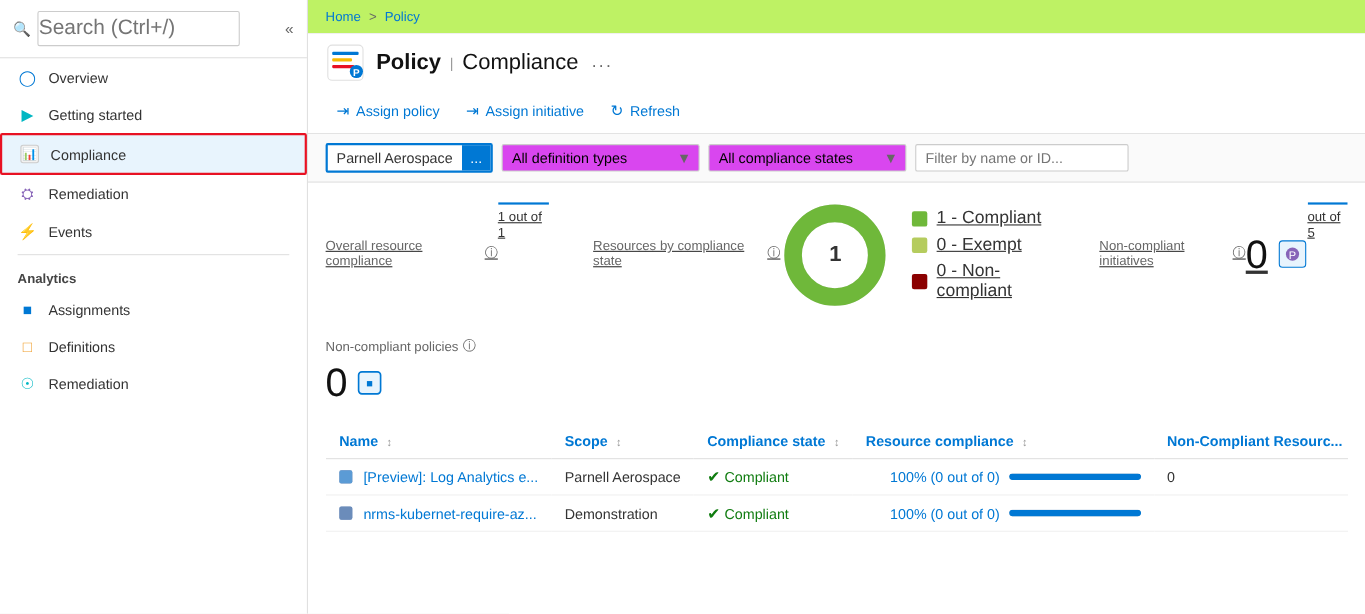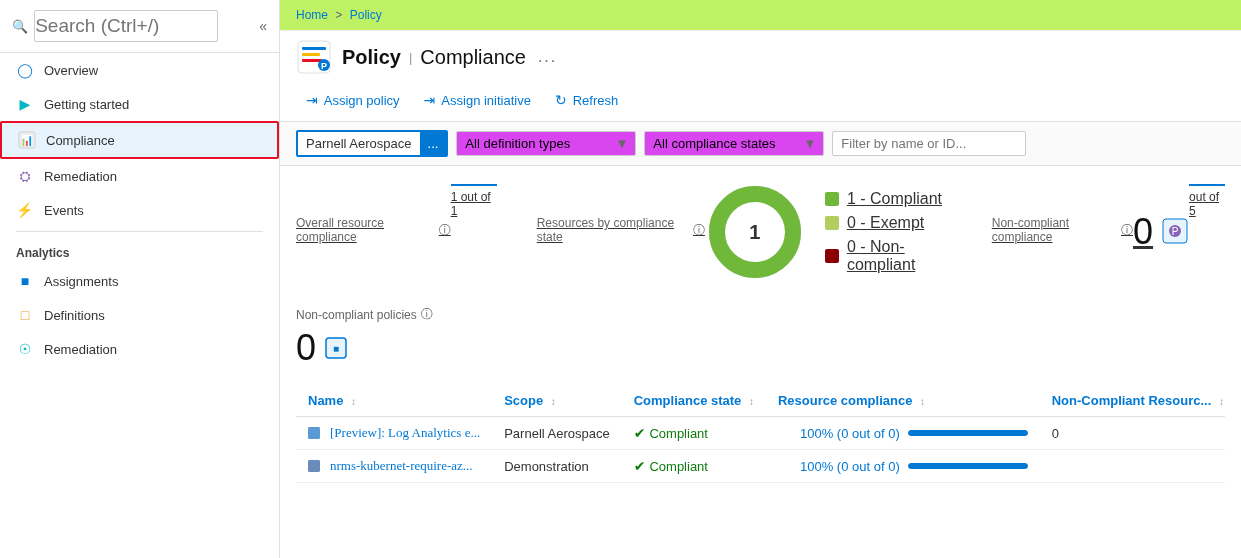--- a/index.html
+++ b/index.html
@@ -73,21 +73,21 @@
     .nc-title { font-size: 12px; color: #666; display: flex; align-items: center; gap: 4px; margin-bottom: 4px; }
     .nc-value { font-size: 36px; font-weight: 300; color: #111; display: flex; align-items: center; gap: 8px; }
     .nc-sub { font-size: 12px; color: #333; margin-top: 2px; }
 
     
     .table-wrap { overflow-x: auto; }
     table { width: 100%; border-collapse: collapse; font-size: 13px; }
     th { padding: 8px 12px; text-align: left; color: #0078d4; font-weight: 600; border-bottom: 1px solid #e0e0e0; white-space: nowrap; }
     th .sort-icon { color: #999; font-size: 10px; margin-left: 4px; }
     td { padding: 8px 12px; border-bottom: 1px solid #f0f0f0; white-space: nowrap; }
-    .link-cell { color: #0078d4; cursor: pointer; display: flex; align-items: center; gap: 6px; max-width: 200px; overflow: hidden; text-overflow: ellipsis; font-family: Liberation Serif, serif; }
+    .link-cell { color: #0078d4; cursor: pointer; display: flex; align-items: center; gap: 6px; max-width: 200px; overflow: hidden; text-overflow: ellipsis; }
     .compliant-badge { color: #107c10; display: flex; align-items: center; gap: 4px; }
     .compliance-bar-wrap { display: flex; align-items: center; gap: 8px; margin-left: 22px; }
     .compliance-bar { height: 6px; width: 120px; background: #e0e0e0; border-radius: 3px; overflow: hidden; }
     .compliance-bar-fill { height: 100%; background: #0078d4; border-radius: 3px; }
 
     
     .icon-overview { color: #0078d4; font-size: 14px; }
     .icon-getting-started { color: #00b7c3; font-size: 14px; }
     .icon-remediation { color: #8764b8; font-size: 14px; }
     .icon-events { color: #f7b900; font-size: 14px; }
@@ -253,21 +253,21 @@
               <div class="legend-item">
                 <div class="legend-color" style="background:#8b0000;"></div>
                 <span>0 - Non-compliant</span>
               </div>
             </div>
           </div>
         </div>
 
         <div class="stat-block">
           <div class="stat-title">
-            <span>Non-compliant compliance</span>
+            <span>Non-compliant initiatives</span>
             <span class="info-icon">ⓘ</span>
           </div>
           <div style="display:flex; align-items:center; gap:8px;">
             <div class="stat-value">0</div>
             <div>
               <svg width="28" height="28" viewBox="0 0 28 28">
                 <rect x="2" y="2" width="24" height="24" rx="3" fill="#e8f4fd" stroke="#0078d4"></rect>
                 <circle cx="14" cy="14" r="6" fill="#8764b8"></circle>
                 <text x="14" y="18" text-anchor="middle" font-size="10" fill="#fff">P</text>
               </svg>

